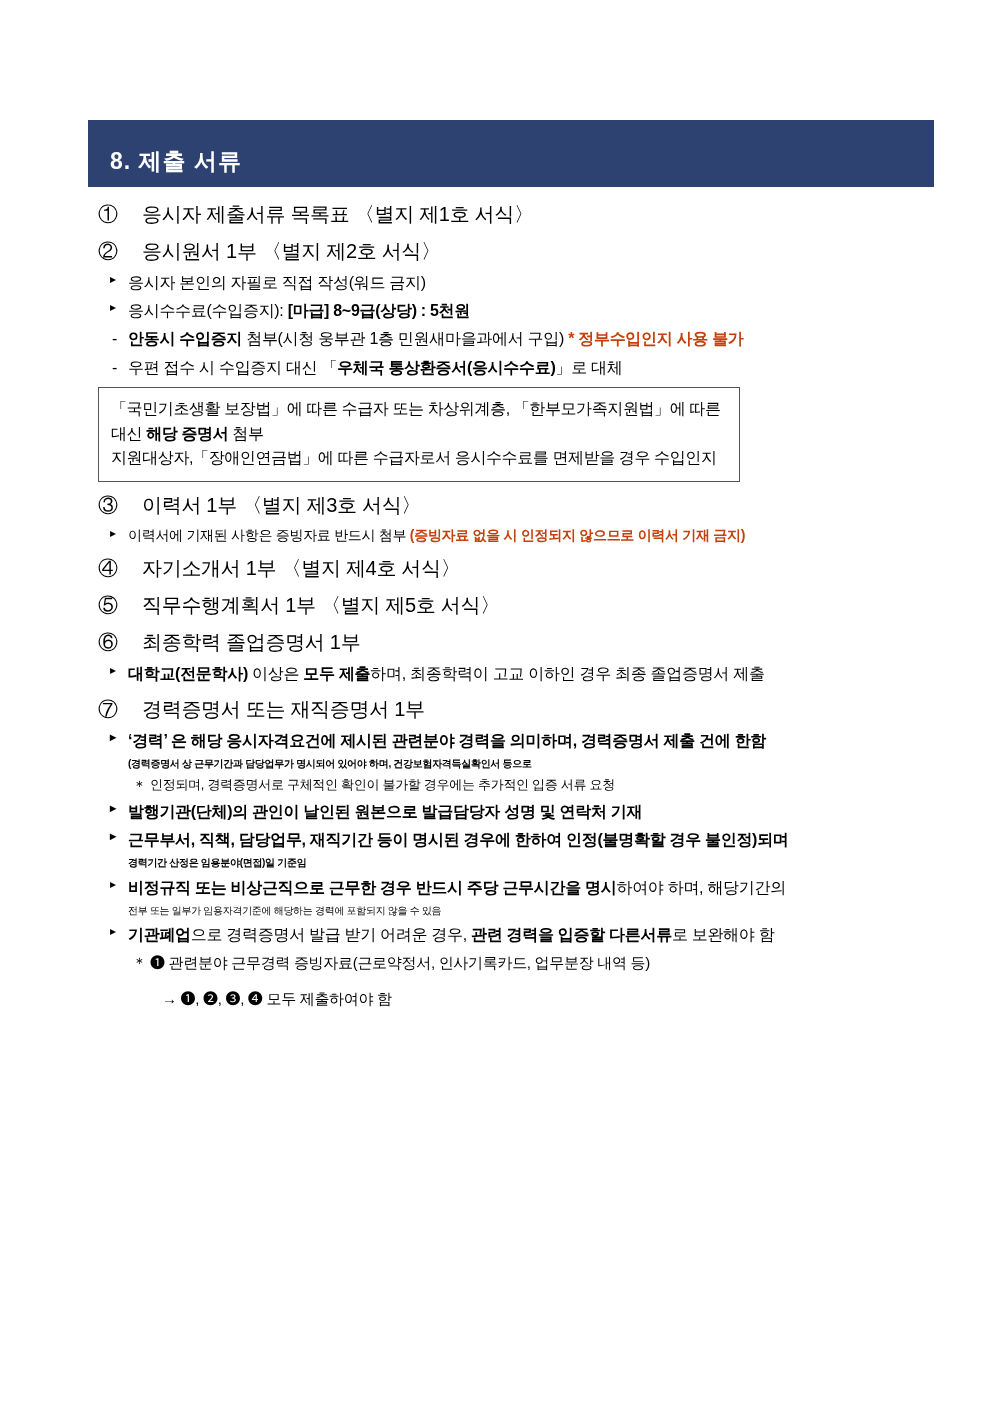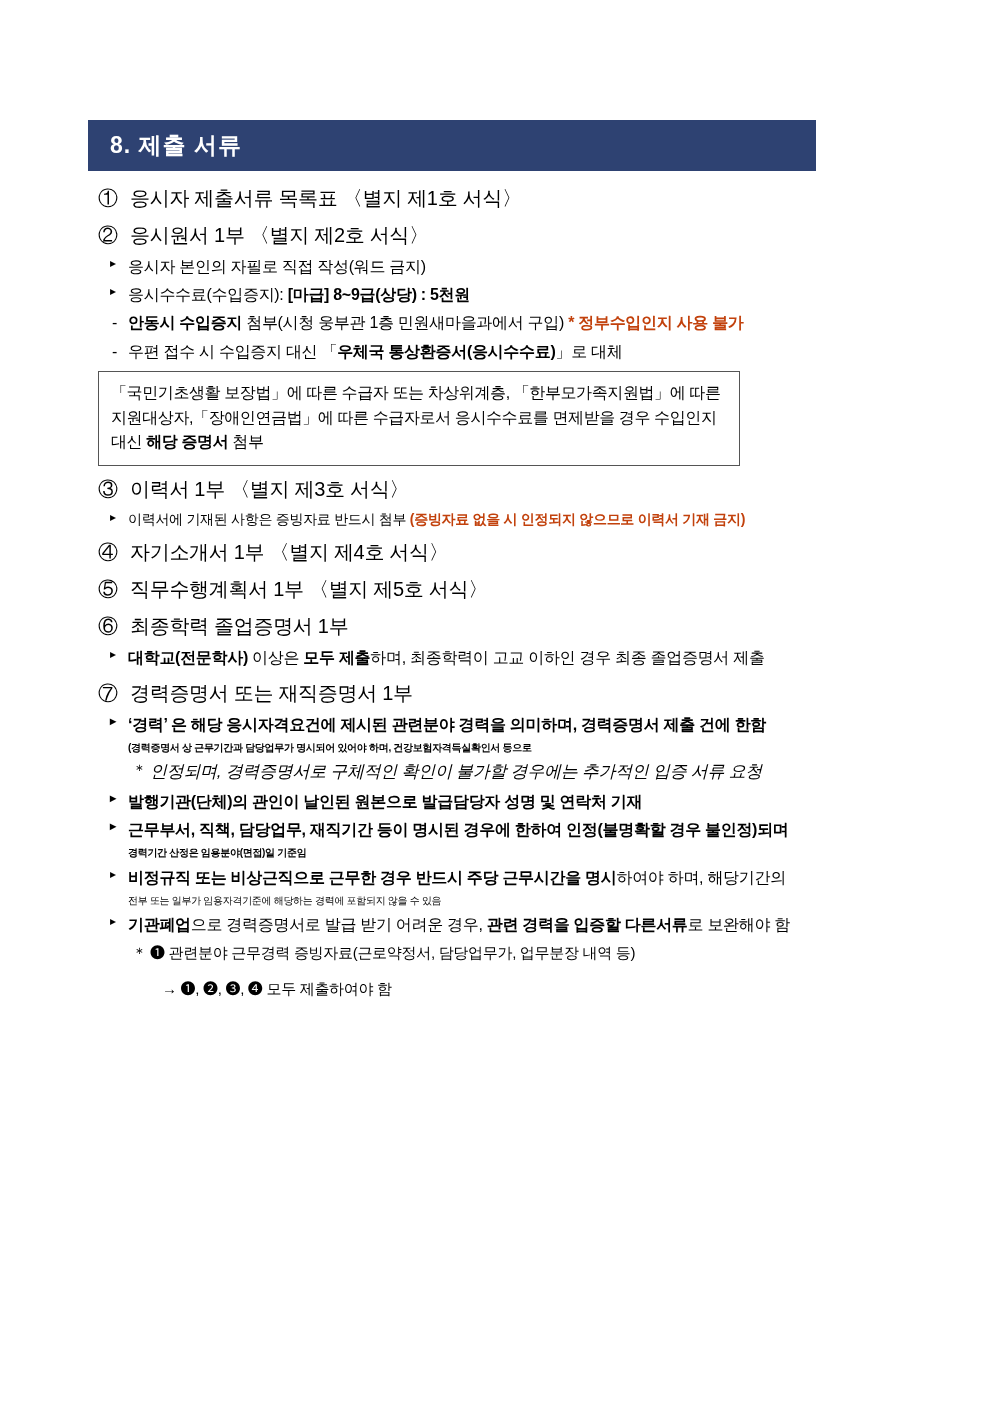--- a/index.html
+++ b/index.html
@@ -21,39 +21,39 @@
     padding: 120px 80px 0 88px;
     position: relative;
   }
   
   .section-header {
     background: #2e4272;
     color: #ffffff;
     font-size: 23px;
     font-weight: bold;
     letter-spacing: 1px;
-    padding: 10px 0 10px 22px;
+    padding: 26px 0 10px 22px;
     margin: 0 0 14px 0;
-    width: 728px;
+    width: 846px;
     box-sizing: border-box;
   }
   
   .item {
     font-size: 20px;
     letter-spacing: -0.3px;
     margin: 10px 0 6px 0;
     padding-left: 10px;
     line-height: 1.35;
   }
   .item .num {
     display: inline-block;
     min-width: 26px;
   }
   .item .txt {
-    margin-left: 6px;
+    margin-left: 18px;
   }
   
   .bullet {
     font-size: 16px;
     line-height: 1.45;
     margin: 5px 0 5px 0;
     padding-left: 40px;
     position: relative;
     letter-spacing: -0.3px;
   }
@@ -121,26 +121,25 @@
     letter-spacing: -0.3px;
   }
   .cont {
     font-size: 10px;
     line-height: 1.45;
     margin: 2px 0;
     padding-left: 40px;
     letter-spacing: -0.3px;
   }
   .cont-sm {
-    font-size: 17px;
+    font-size: 13px;
     line-height: 1.5;
     margin: 2px 0;
     padding-left: 62px;
     letter-spacing: -0.3px;
-    font-style: italic;
   }
 </style>
 </head>
 <body>
 
 <div class="page">
 
   <div class="section-header">8. 제출 서류</div>
 
   <div class="item">
@@ -166,22 +165,22 @@
     <b>안동시 수입증지</b><span> 첨부(시청 웅부관 1층 민원새마을과에서 구입) </span><span class="red-b">* 정부수입인지 사용 불가</span>
   </div>
 
   <div class="dash">
     <span class="mark">-</span>
     <span>우편 접수 시 수입증지 대신 「</span><b>우체국 통상환증서(응시수수료)</b><span>」로 대체</span>
   </div>
 
   <div class="note-box">
     <div>「국민기초생활 보장법」에 따른 수급자 또는 차상위계층, 「한부모가족지원법」에 따른</div>
+    <div><span>대신 </span><b>해당 증명서</b><span> 첨부</span></div>
     <div>지원대상자,「장애인연금법」에 따른 수급자로서 응시수수료를 면제받을 경우 수입인지</div>
-    <div><span>대신 </span><b>해당 증명서</b><span> 첨부</span></div>
   </div>
 
   <div class="item">
     <span class="num">③</span><span class="txt">이력서 1부 〈별지 제3호 서식〉</span>
   </div>
 
   <div class="bullet small">
     <span class="mark">▸</span>
     <span>이력서에 기재된 사항은 증빙자료 반드시 첨부 </span><span class="red-b">(증빙자료 없을 시 인정되지 않으므로 이력서 기재 금지)</span>
   </div>
@@ -230,22 +229,22 @@
   <div class="cont bold-line">경력기간 산정은 임용분야(면접)일 기준임</div>
 
   <div class="bullet">
     <span class="mark">▸</span>
     <b>비정규직 또는 비상근직으로 근무한 경우 반드시 주당 근무시간을 명시</b><span>하여야 하며, 해당기간의</span>
   </div>
   <div class="cont">전부 또는 일부가 임용자격기준에 해당하는 경력에 포함되지 않을 수 있음</div>
 
   <div class="bullet">
     <span class="mark">▸</span>
-    <b>기관폐업</b><span>으로 경력증명서로 발급 받기 어려운 경우, </span><b>관련 경력을 입증할 다른서류</b><span>로 보완해야 함</span>
+    <b>기관폐업</b><span>으로 경력증명서 발급 받기 어려운 경우, </span><b>관련 경력을 입증할 다른서류</b><span>로 보완해야 함</span>
   </div>
 
   <div class="star">
     <span class="mark">＊</span>
-    <span>❶ 관련분야 근무경력 증빙자료(근로약정서, 담당업무가, 업무분장 내역 등)</span>
+    <span>❶ 관련분야 근무경력 증빙자료(근로약정서, 인사기록카드, 업무분장 내역 등)</span>
   </div>
   <div class="sub-line-2">→ ❶, ❷, ❸, ❹ 모두 제출하여야 함</div>
 
 </div>
 
 </body></html>

